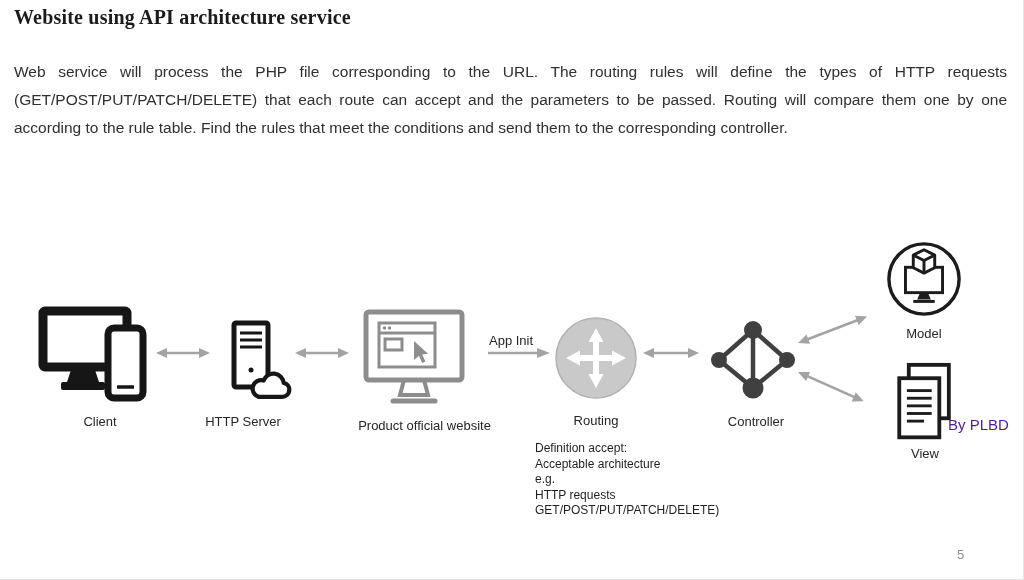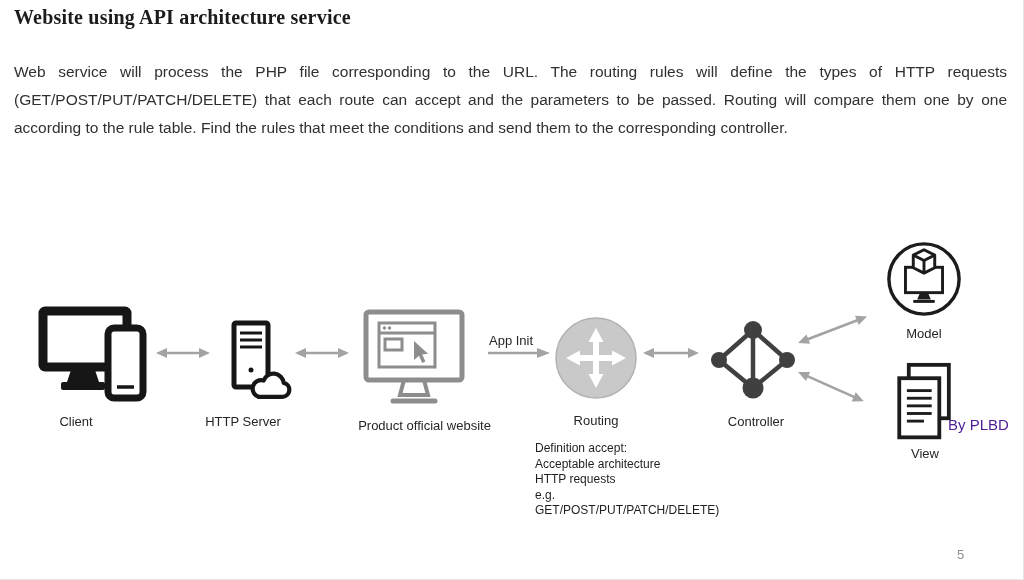--- a/index.html
+++ b/index.html
@@ -70,21 +70,21 @@
 
   <div class="abs paragraph">Web service will process the PHP file corresponding to the URL. The routing rules will define the types of HTTP requests (GET/POST/PUT/PATCH/DELETE) that each route can accept and the parameters to be passed. Routing will compare them one by one according to the rule table. Find the rules that meet the conditions and send them to the corresponding controller.</div>
 
   <svg class="abs" style="left:38px; top:306px;" width="112" height="97" viewBox="0 0 112 97">
     <rect x="5" y="5" width="84" height="56" rx="2" fill="#fff" stroke="#161616" stroke-width="9"></rect>
     <polygon points="34,61 56,61 61,76 29,76" fill="#161616"></polygon>
     <rect x="23" y="76" width="44" height="8" rx="2" fill="#161616"></rect>
     <rect x="70" y="22" width="35" height="70" rx="6" fill="#fff" stroke="#161616" stroke-width="7"></rect>
     <line x1="79" y1="81" x2="96" y2="81" stroke="#161616" stroke-width="3.5"></line>
   </svg>
-  <div class="abs node-label" style="left:20px; top:414px; width:112px;">Client</div>
+  <div class="abs node-label" style="left:44px; top:414px; width:112px;">Client</div>
 
   <svg class="abs arrow" style="left:156px; top:345px;" width="54" height="16" viewBox="0 0 54 16">
     <line x1="9" y1="8" x2="45" y2="8" stroke="#a3a3a3" stroke-width="2.6"></line>
     <polygon points="0,8 11,3 11,13" fill="#a3a3a3"></polygon>
     <polygon points="54,8 43,3 43,13" fill="#a3a3a3"></polygon>
   </svg>
 
   <svg class="abs" style="left:214px; top:320px;" width="92" height="84" viewBox="0 0 92 84">
     <rect x="20" y="3" width="34" height="64" rx="2" fill="#fff" stroke="#161616" stroke-width="5"></rect>
     <line x1="26" y1="13" x2="48" y2="13" stroke="#161616" stroke-width="3"></line>
@@ -129,22 +129,22 @@
     <polygon points="42,72 34.5,58 49.5,58" fill="#fff"></polygon>
     <line x1="24" y1="42" x2="60" y2="42" stroke="#fff" stroke-width="6"></line>
     <polygon points="12,42 26,34.5 26,49.5" fill="#fff"></polygon>
     <polygon points="72,42 58,34.5 58,49.5" fill="#fff"></polygon>
   </svg>
   <div class="abs node-label" style="left:554px; top:413px; width:84px;">Routing</div>
 
   <div class="abs routing-note">
     <div>Definition accept:</div>
     <div>Acceptable architecture</div>
+    <div>e.g.</div>
     <div>HTTP requests</div>
-    <div>e.g.</div>
     <div>GET/POST/PUT/PATCH/DELETE)</div>
   </div>
 
   <svg class="abs arrow" style="left:643px; top:345px;" width="56" height="16" viewBox="0 0 56 16">
     <line x1="9" y1="8" x2="47" y2="8" stroke="#a3a3a3" stroke-width="2.6"></line>
     <polygon points="0,8 11,3 11,13" fill="#a3a3a3"></polygon>
     <polygon points="56,8 45,3 45,13" fill="#a3a3a3"></polygon>
   </svg>
 
   <svg class="abs" style="left:710px; top:318px;" width="86" height="82" viewBox="0 0 86 82">

